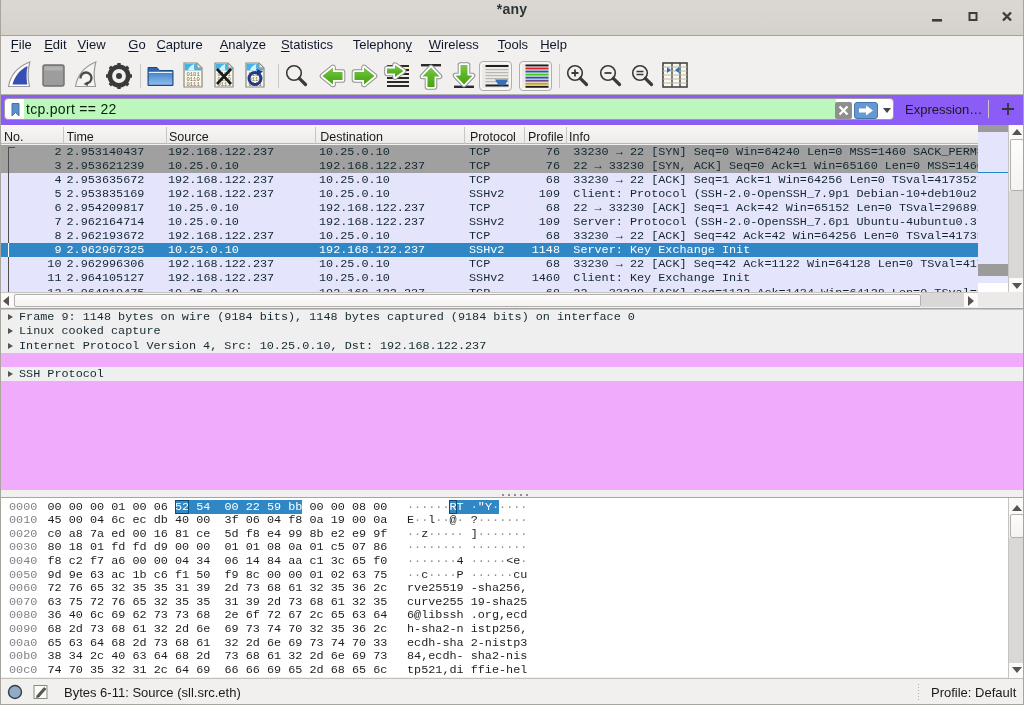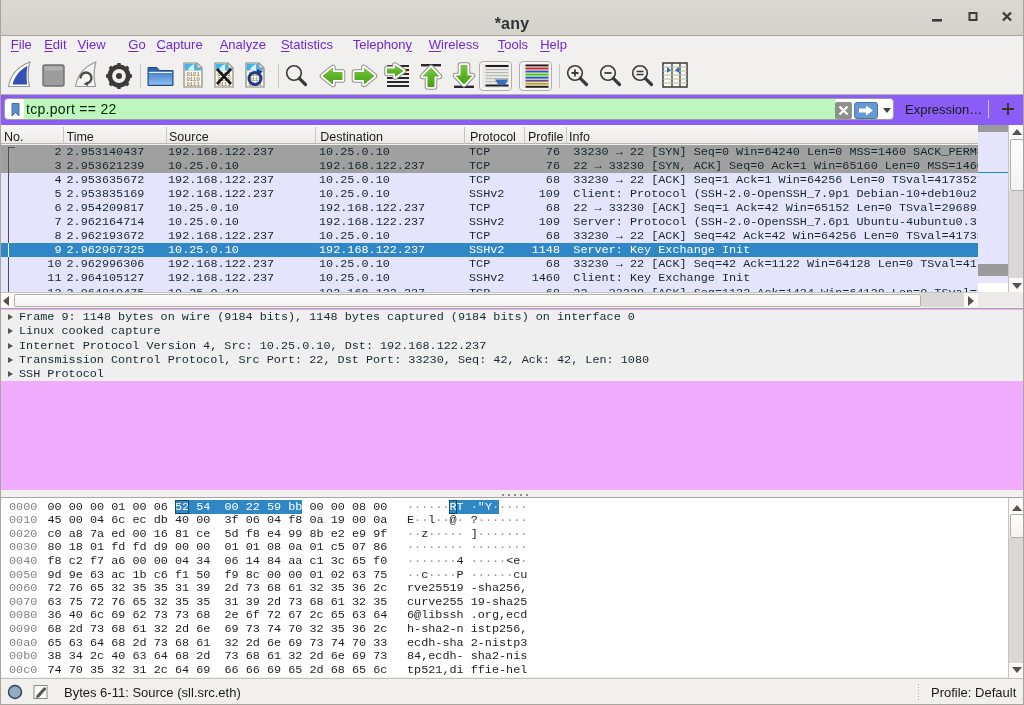--- a/index.html
+++ b/index.html
@@ -1,22 +1,22 @@
 <!DOCTYPE html>
 <html><head><meta charset="utf-8"><style>
 *{margin:0;padding:0;box-sizing:border-box}
 html,body{width:1024px;height:705px;overflow:hidden}
 body{font-family:"Liberation Sans",sans-serif;background:#f1f0ee;position:relative;-webkit-font-smoothing:antialiased}
 .a{position:absolute}
 
 #title{left:0;top:0;width:1024px;height:36px;background:linear-gradient(#dbd8d3,#d5d1cb);border-bottom:1px solid #a8a29a}
-#title .t{width:100%;text-align:center;top:15px;font-size:16px;font-weight:bold;color:#2d3436;letter-spacing:0.2px}
+#title .t{width:100%;text-align:center;top:1px;font-size:14px;font-weight:bold;color:#2d3436;letter-spacing:0.2px}
 
 #menu{left:0;top:36px;width:1024px;height:22px;background:#f1f0ee}
-#menu span{position:absolute;top:0.5px;font-size:13px;color:#6d28d9}
+#menu span{position:absolute;top:0.5px;font-size:13px;color:#0f172a}
 #menu u{text-decoration-thickness:1px;text-underline-offset:2px}
 
 #tbar{left:0;top:58px;width:1024px;height:37px;background:#f1f0ee;border-bottom:1px solid #b3b1ad}
 .tsep{position:absolute;top:6px;width:1px;height:24px;background:#c9c7c3}
 .tbtn{position:absolute}
 .tgl{position:absolute;border:1px solid #b0aeaa;border-radius:4px;background:#eceae7;box-shadow:inset 0 0 0 2px #f6f5f3}
 
 #fbar{left:0;top:95px;width:1024px;height:31px;background:#8b5cf6;border-bottom:1px solid #a3a3a3}
 #ffield{position:absolute;left:4px;top:3px;width:890px;height:22px;border:1px solid #9e9c98;border-radius:4px;background:#fff;overflow:hidden}
 #fgreen{position:absolute;left:19px;top:0;width:812px;height:22px;background:#bef7be}
@@ -350,21 +350,20 @@
 <div class="thumbh" style="left:14px;top:0.5px;width:907px;height:13px"></div>
 <div class="track" style="left:921px;top:0;width:43px;height:14px"></div>
 <div class="a" style="left:964px;top:0;width:14px;height:14px;background:#fbfaf9"></div>
 <div class="tri" style="left:968px;top:2.5px;border-top:5px solid transparent;border-bottom:5px solid transparent;border-left:6px solid #57534e"></div>
 </div>
 <div class="a" style="left:978px;top:292.3px;width:46px;height:15px;background:#eceae8"></div>
 <div id="dpane" class="a">
 <div class="drow" style="top:1.0px"><i class="dtri"></i><span class="dtxt">Frame 9: 1148 bytes on wire (9184 bits), 1148 bytes captured (9184 bits) on interface 0</span></div>
 <div class="drow" style="top:15.3px"><i class="dtri"></i><span class="dtxt">Linux cooked capture</span></div>
 <div class="drow" style="top:29.6px"><i class="dtri"></i><span class="dtxt">Internet Protocol Version 4, Src: 10.25.0.10, Dst: 192.168.122.237</span></div>
-<div class="drow" style="top:43.900000000000006px"><i class="dtri"></i><span class="dtxt">Transmission Control Protocol, Src Port: 22, Dst Port: 33230, Seq: 42, Ack: 42, Len: 1080</span></div>
 <div class="drow" style="top:58.2px"><i class="dtri"></i><span class="dtxt">SSH Protocol</span></div>
 </div>
 <div class="a" style="left:502px;top:493.5px;width:26px;height:2px;background:repeating-linear-gradient(90deg,#8f8f8f 0 1.6px,transparent 1.6px 6px)"></div>
 <div class="a" style="left:506px;top:305.5px;width:16px;height:1.6px;background:repeating-linear-gradient(90deg,#9f9f9f 0 1.4px,transparent 1.4px 5px)"></div>
 <div id="hpane" class="a">
 <div class="hrow" style="top:2.5px"><span class="hoff">0000</span><span class="hhex">00 00 00 01 00 06 <span class="hl"><span class="hl0">52</span> 54  00 22 59 bb</span> 00 00 08 00</span><span class="hasc"><span class="hdot">······</span><span class="hl"><span class="hl0">R</span>T <span class="hdot" style="color:#cfe2f0">·</span>"Y<span class="hdot" style="color:#cfe2f0">·</span></span><span class="hdot">····</span></span></div>
 <div class="hrow" style="top:16.1px"><span class="hoff">0010</span><span class="hhex">45 00 04 6c ec db 40 00  3f 06 04 f8 0a 19 00 0a</span><span class="hasc">E<span class="hdot">··</span>l<span class="hdot">··</span>@<span class="hdot">·</span> ?<span class="hdot">·······</span></span></div>
 <div class="hrow" style="top:29.7px"><span class="hoff">0020</span><span class="hhex">c0 a8 7a ed 00 16 81 ce  5d f8 e4 99 8b e2 e9 9f</span><span class="hasc"><span class="hdot">··</span>z<span class="hdot">·····</span> ]<span class="hdot">·······</span></span></div>
 <div class="hrow" style="top:43.3px"><span class="hoff">0030</span><span class="hhex">80 18 01 fd fd d9 00 00  01 01 08 0a 01 c5 07 86</span><span class="hasc"><span class="hdot">········</span> <span class="hdot">········</span></span></div>
 <div class="hrow" style="top:56.9px"><span class="hoff">0040</span><span class="hhex">f8 c2 f7 a6 00 00 04 34  06 14 84 aa c1 3c 65 f0</span><span class="hasc"><span class="hdot">·······</span>4 <span class="hdot">·····</span>&lt;e<span class="hdot">·</span></span></div>

